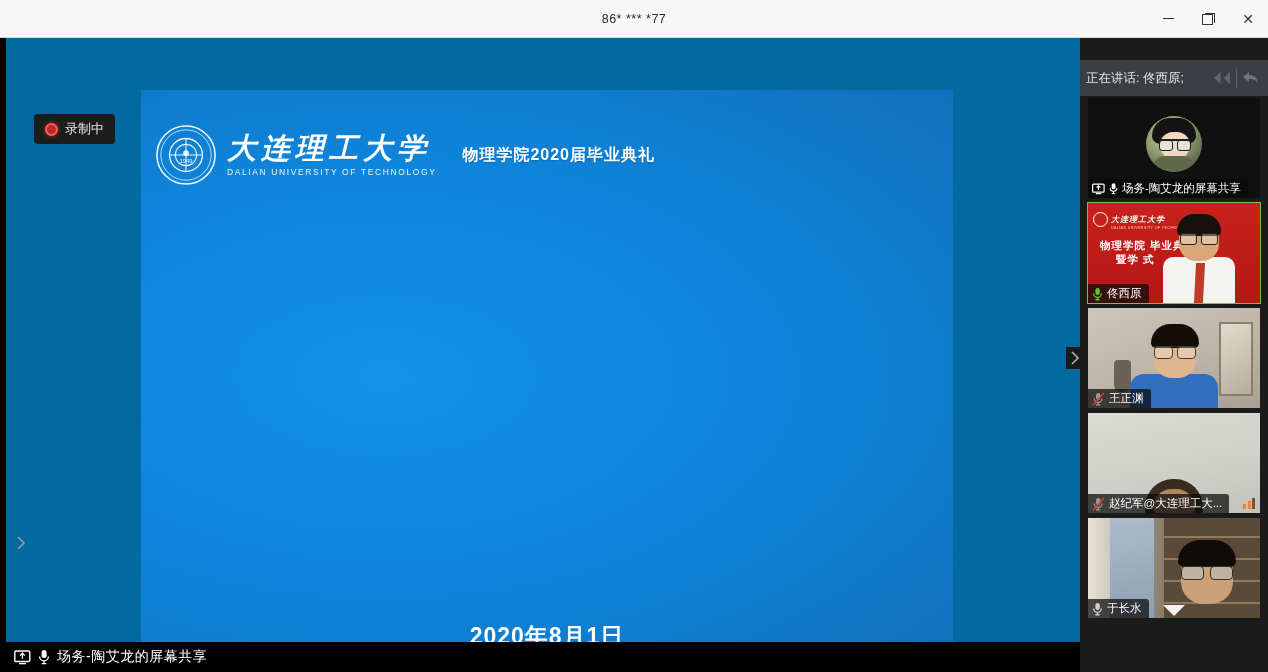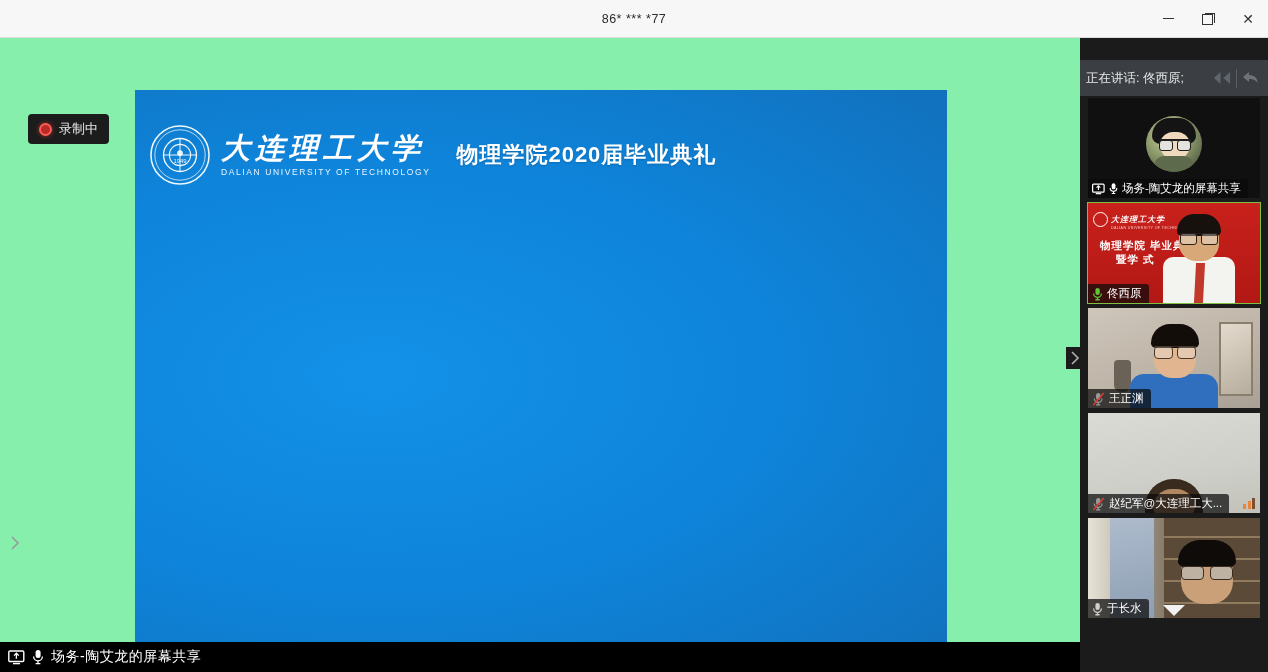--- a/index.html
+++ b/index.html
@@ -43,23 +43,23 @@
   }
   .glyph-max::after {
     content:""; position:absolute; left:3px; top:0;
     width:9px; height:9px; border:1px solid #333;
     border-bottom:none; border-left:none;
   }
   .glyph-close { font-size: 14px; line-height: 1; color:#333; font-weight: 300;}
 
   
   .stage {
-    position: absolute; top: 38px; left: 0;
+    position: absolute; top: 38px; left: 6px;
     width: 1080px; height: 634px;
-    background: #86efac;
+    background: #0369a1;
   }
 
   
   .rec-pill {
     position: absolute; left: 28px; top: 76px;
     display: flex; align-items: center; gap: 7px;
     padding: 6px 11px;
     background: #1c1c1c;
     border-radius: 4px;
   }
@@ -101,21 +101,21 @@
     letter-spacing: 5px; line-height: 1.05;
     font-family: "DejaVu Serif", "Liberation Serif", serif;
     font-style: italic;
     white-space: nowrap;
   }
   .logo-en {
     color: #eaf4ff; font-size: 8.5px; letter-spacing: 1.6px;
     margin-top: 4px; white-space: nowrap;
   }
   .slide-header-title {
-    color: #fff; font-size: 22px; font-weight: 700;
+    color: #fff; font-size: 16px; font-weight: 700;
     letter-spacing: 1px; white-space: nowrap;
     text-shadow: 0 1px 2px rgba(0,0,0,.18);
   }
   .slide-main-title {
     position: absolute; left: 0; top: 252px; width: 100%;
     text-align: center;
     color: #f2fbff; font-size: 54px; font-weight: 600;
     letter-spacing: 7px;
     font-family: "DejaVu Serif", "Liberation Serif", serif;
     text-shadow: 0 2px 6px rgba(0,0,0,.25);
@@ -352,20 +352,21 @@
             <text x="32" y="40" font-size="6" fill="#ffffff" text-anchor="middle" opacity="0.9">1949</text>
           </svg>
           <div class="logo-text">
             <div class="logo-cn">大连理工大学</div>
             <div class="logo-en">DALIAN UNIVERSITY OF TECHNOLOGY</div>
           </div>
         </div>
         <div class="slide-header-title">物理学院2020届毕业典礼</div>
       </div>
 
+      <div class="slide-date">2020年8月1日</div>
     </div>
 
     <div class="share-bar">
       <span class="ico">
         <svg width="17" height="15" viewBox="0 0 17 15">
           <rect x="0.8" y="1" width="15" height="10.5" rx="1.2" fill="none" stroke="#ffffff" stroke-width="1.4"></rect>
           <path d="M5 13.6 h7" stroke="#ffffff" stroke-width="1.4"></path>
           <path d="M8.4 3.2 L8.4 8.8 M6 5.6 L8.4 3.2 L10.8 5.6" fill="none" stroke="#ffffff" stroke-width="1.3"></path>
         </svg>
       </span>

